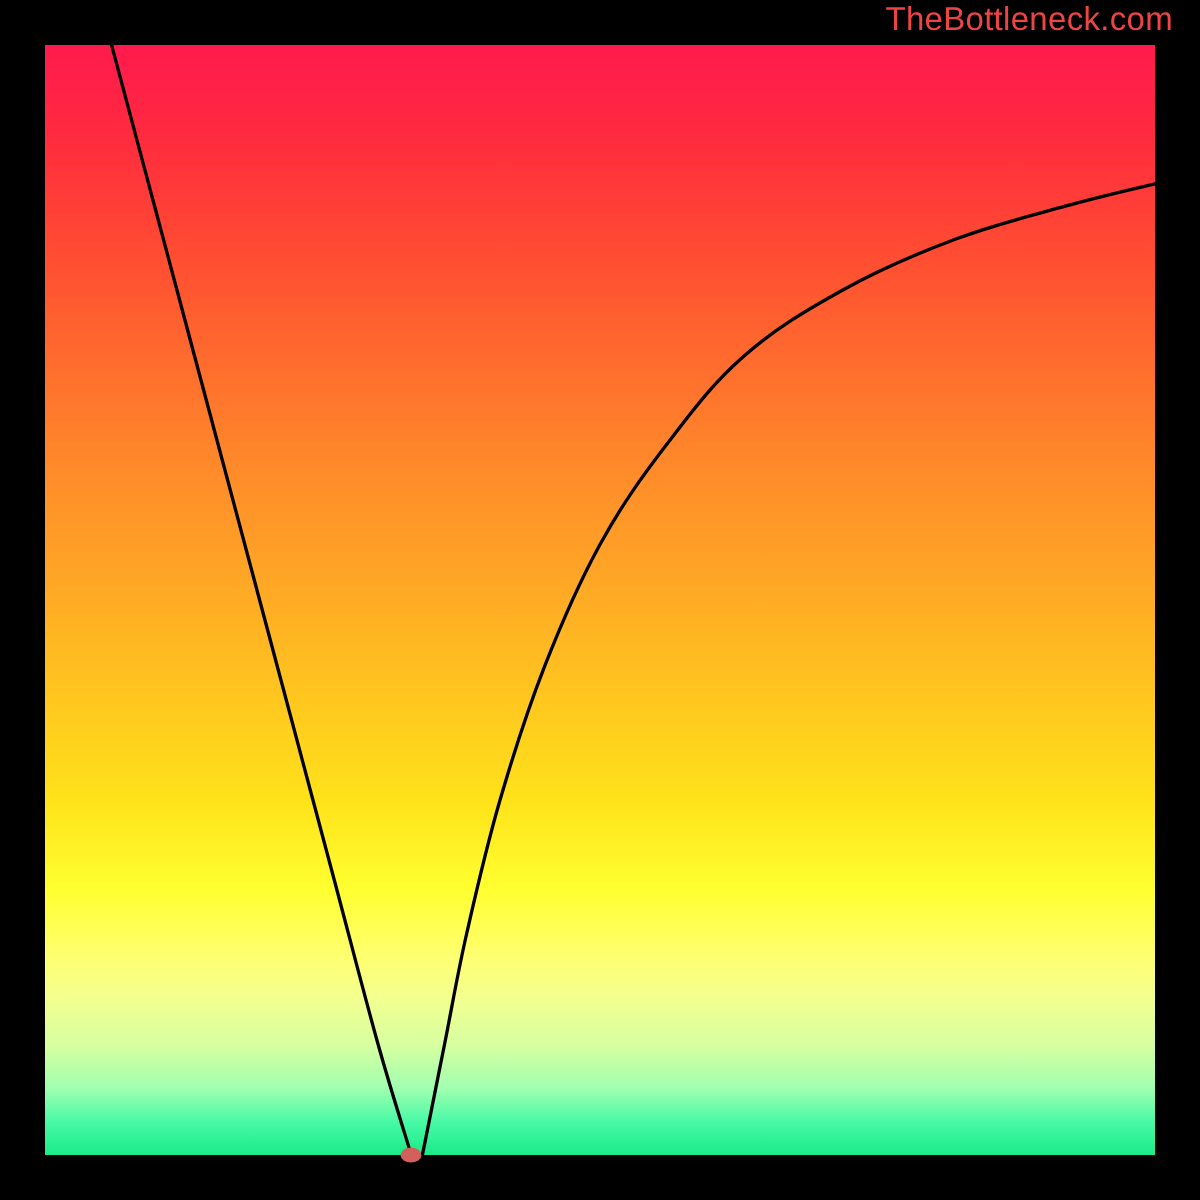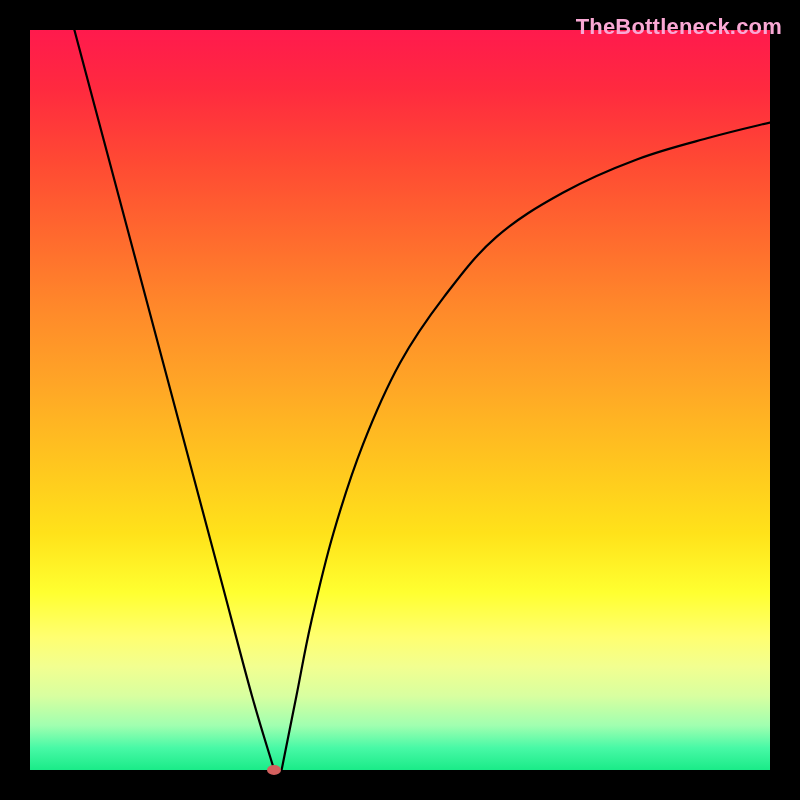--- a/index.html
+++ b/index.html
@@ -30,25 +30,25 @@
       #ffff70 82%,
       #f2ff90 86%,
       #d8ffa0 90%,
       #a0ffb0 94%,
       #48f9a6 97%,
       #1aeb88 100%
     );
   }
   .watermark {
     position: absolute;
-    top: 14px;
+    top: 0;
     right: 18px;
-    color: #f9a8d4;
+    color: #ef4444;
     font-size: 22px;
-    font-weight: 700;
+    font-weight: 400;
     letter-spacing: 0.2px;
   }
   svg.curve {
     position: absolute;
     left: 0;
     top: 0;
     width: 740px;
     height: 740px;
   }
   .dot {

